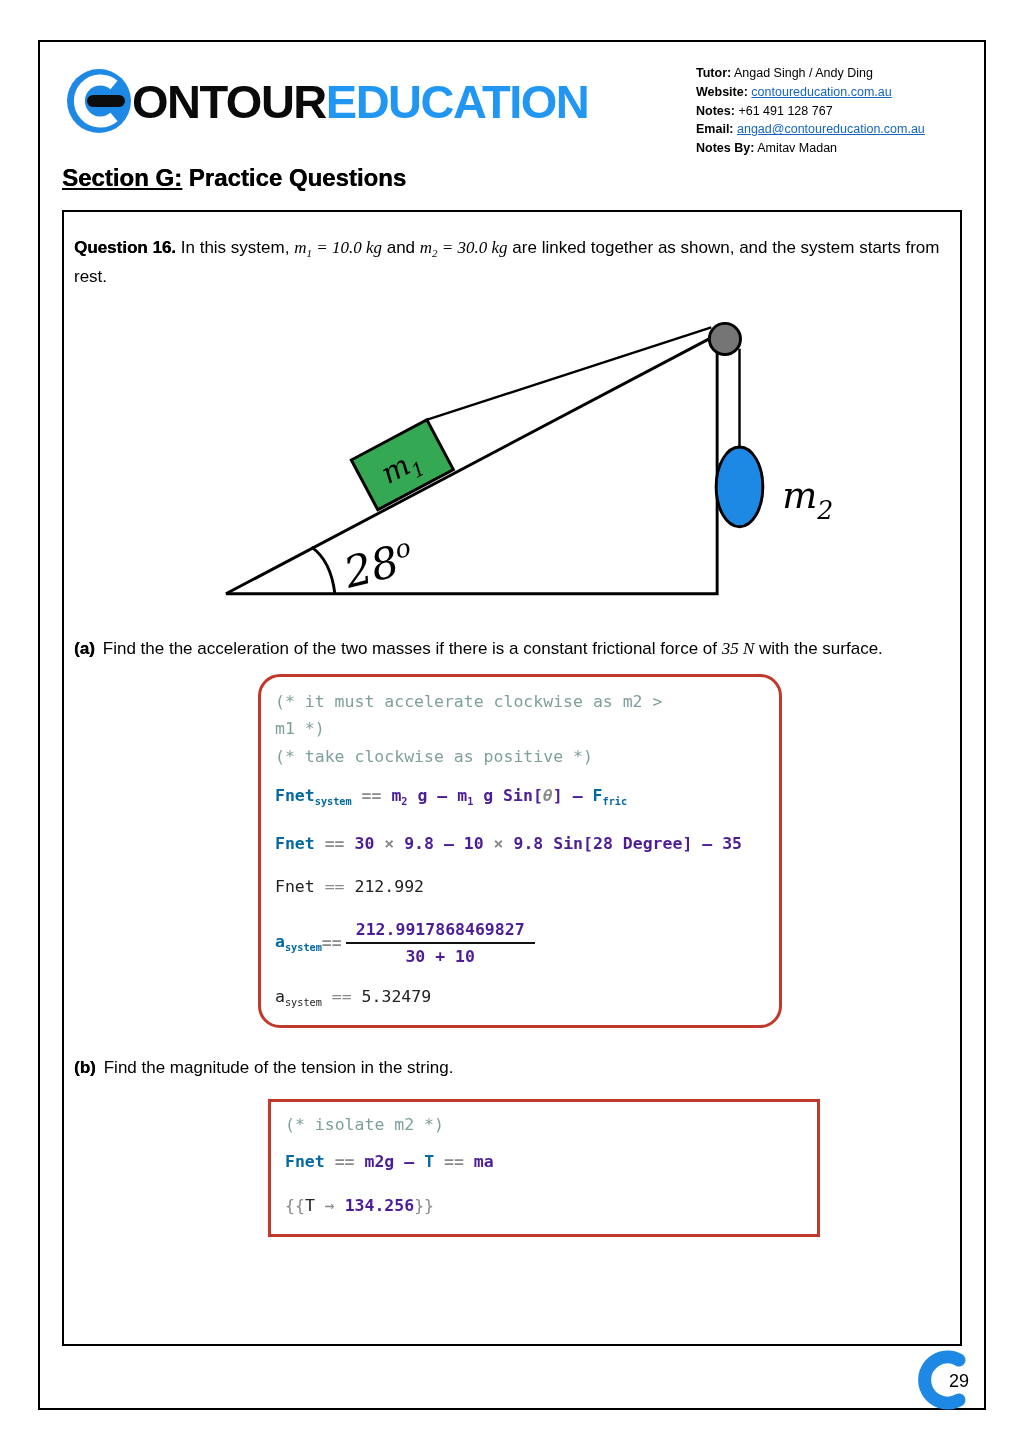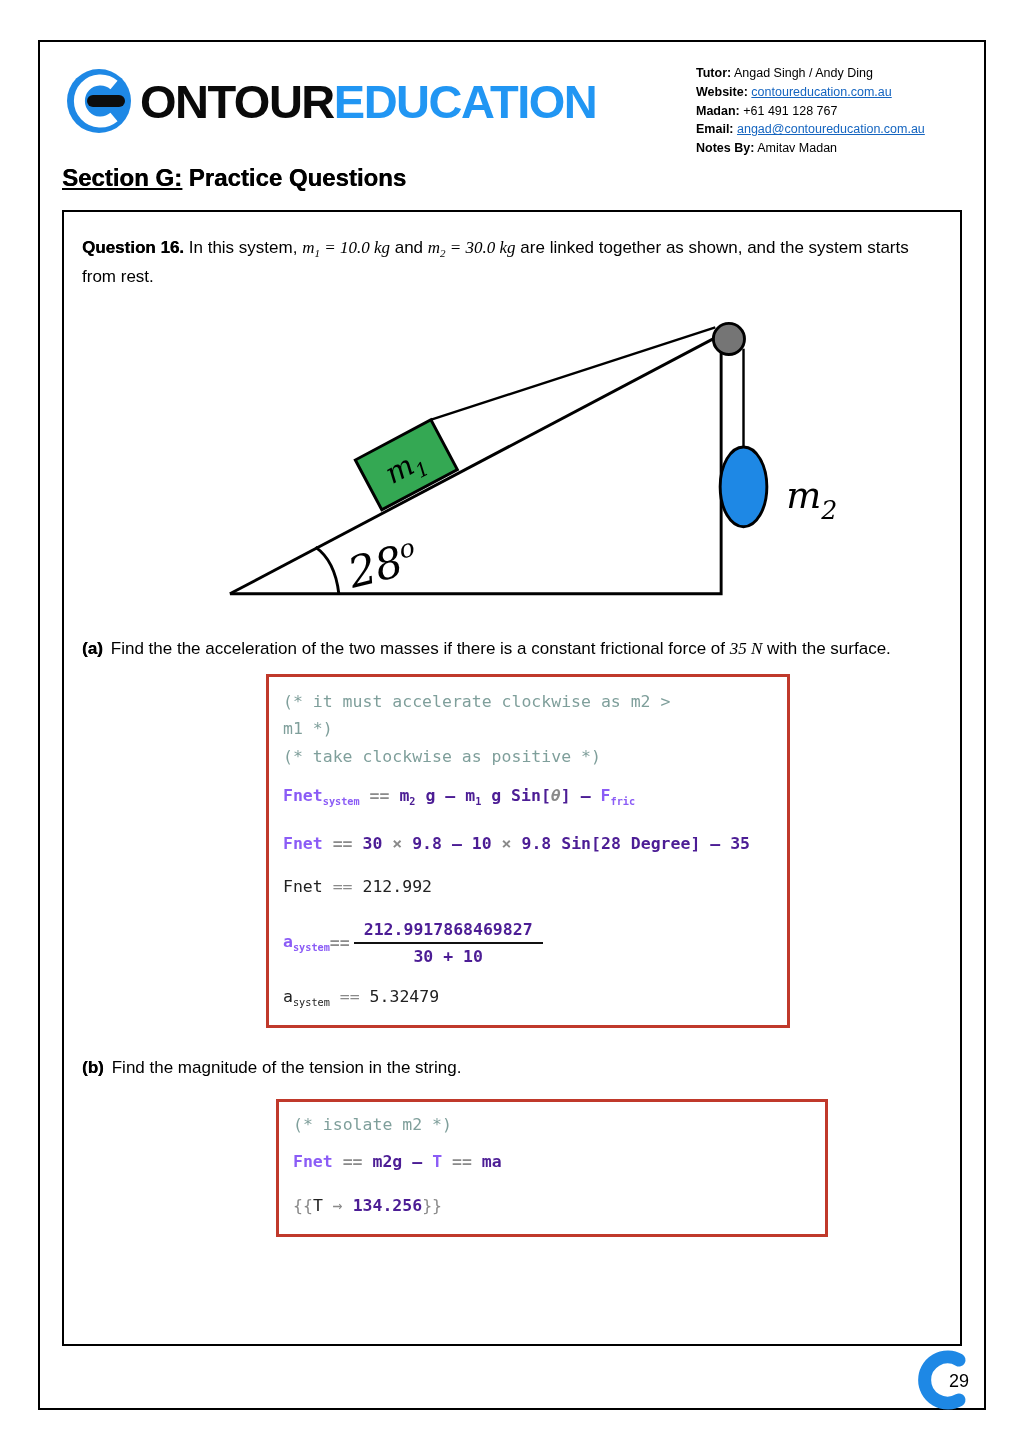--- a/index.html
+++ b/index.html
@@ -8,54 +8,54 @@
     width:1024px; height:1448px; position:relative;
     font-family:"Liberation Sans", sans-serif; color:#000;
     overflow:hidden;
   }
   .frame {
     position:absolute; left:38px; top:40px; width:948px; height:1370px;
     border:2px solid #000; background:#fff;
   }
   
   .logo { position:absolute; left:26px; top:26px; display:flex; align-items:center; }
-  .logo-text { font-size:47px; font-weight:bold; letter-spacing:-1.5px; margin-left:8px; white-space:nowrap; }
+  .logo-text { font-size:47px; font-weight:bold; letter-spacing:-1.5px; white-space:nowrap; }
   .logo-black { color:#0a0a0a; }
   .logo-blue { color:#2196f3; }
   .contact { position:absolute; right:30px; top:22px; width:258px; font-size:12.5px; line-height:1.5; }
   .contact-row { white-space:nowrap; }
   .c-label { font-weight:bold; }
   .c-link { color:#1565c0; text-decoration:underline; cursor:pointer; }
   .section-heading { position:absolute; left:22px; top:122px; font-size:24px; font-weight:bold; text-shadow:0.4px 0 #000; }
   .u { text-decoration:underline; }
   
   .content {
     position:absolute; left:22px; top:168px; width:900px; height:1136px;
-    border:2px solid #000; padding:18px 16px 10px 16px; font-size:17px;
+    border:2px solid #000; padding:18px 16px 10px 8px; font-size:17px;
   }
   .question { line-height:1.6; margin:4px 2px 0 2px; }
   .qlabel { font-weight:bold; text-shadow:0.3px 0 #000; }
   .math { font-family:"Liberation Serif", serif; font-style:italic; }
   .math sub { font-size:0.65em; font-style:italic; }
   .diagram { display:block; margin:12px auto 0 auto; }
   .hand { font-family:"DejaVu Serif", serif; font-style:italic; }
   .part { display:flex; margin:14px 2px 0 2px; line-height:1.45; }
   .part-label { font-weight:bold; text-shadow:0.3px 0 #000; margin-right:8px; white-space:nowrap; }
   
   .mma-box {
     border:3px solid #c0392b; background:#fff;
     font-family:"DejaVu Sans Mono", monospace; font-size:16.5px;
     padding:8px 14px 10px 14px;
   }
-  .box-a { width:524px; margin:12px 0 8px 186px; }
+  .box-a { width:524px; margin:12px 0 8px 186px;border-radius:22px; }
   .box-b { width:552px; margin:18px 0 0 196px; }
   .mm-line { margin:13px 0; line-height:1.3; white-space:nowrap; }
   .mm-cline { margin:6px 0; line-height:1.3; white-space:nowrap; }
   .mm-comment { color:#7f9f9b; }
-  .mm-blue { color:#8b5cf6; font-weight:bold; }
+  .mm-blue { color:#0369a1; font-weight:bold; }
   .mm-b { color:#4c1d95; font-weight:bold; }
   .mm-op { color:#8a8a8a; font-weight:bold; }
   .mm-op-l { color:#8a8a8a; }
   .mm-theta { color:#8a8a8a; font-weight:bold; font-style:italic; }
   .mm-plain { color:#222; }
   .mma-box sub { font-size:0.62em; }
   .frac-line { display:flex; align-items:center; margin:16px 0; }
   .frac { display:inline-flex; flex-direction:column; align-items:center; margin-left:4px; }
   .frac-num { padding:0 10px 3px 10px; border-bottom:2.5px solid #111; }
   .frac-den { padding-top:3px; }
@@ -72,21 +72,21 @@
       <circle cx="33" cy="33" r="32" fill="#1e88e5"></circle>
       <path d="M 48 17 A 21 21 0 1 0 48 49" fill="none" stroke="#ffffff" stroke-width="11"></path>
       <rect x="21" y="27" width="38" height="12" rx="6" fill="#0d0d0d"></rect>
     </svg>
     <div class="logo-text"><span class="logo-black">ONTOUR</span><span class="logo-blue">EDUCATION</span></div>
   </div>
 
   <div class="contact">
     <div class="contact-row"><span class="c-label">Tutor:</span> <span>Angad Singh / Andy Ding</span></div>
     <div class="contact-row"><span class="c-label">Website:</span> <a class="c-link">contoureducation.com.au</a></div>
-    <div class="contact-row"><span class="c-label">Madan:</span> <span>+61 491 128 767</span></div>
+    <div class="contact-row"><span class="c-label">Notes:</span> <span>+61 491 128 767</span></div>
     <div class="contact-row"><span class="c-label">Email:</span> <a class="c-link">angad@contoureducation.com.au</a></div>
     <div class="contact-row"><span class="c-label">Notes By:</span> <span>Amitav Madan</span></div>
   </div>
 
   <div class="section-heading">
     <span class="u">Section G:</span>
     <span>Practice Questions</span>
   </div>
 
   <div class="content">

